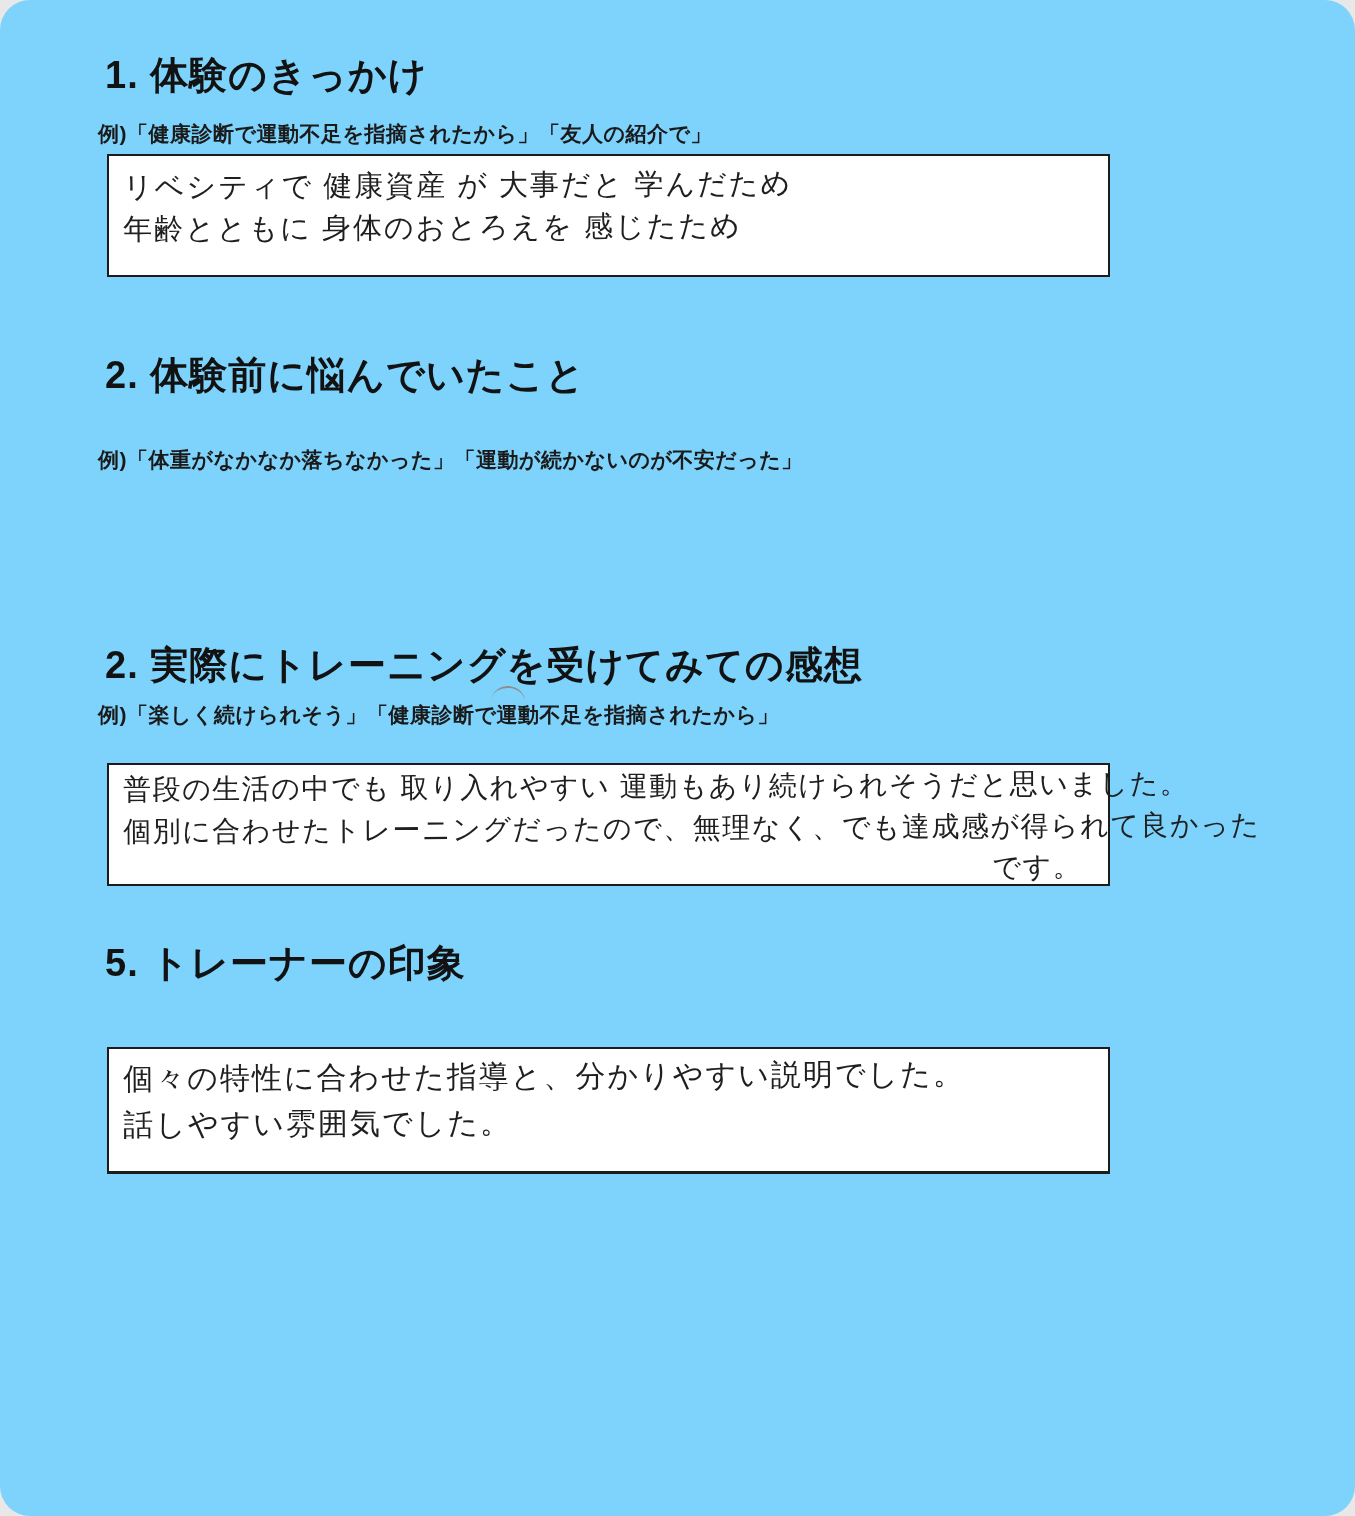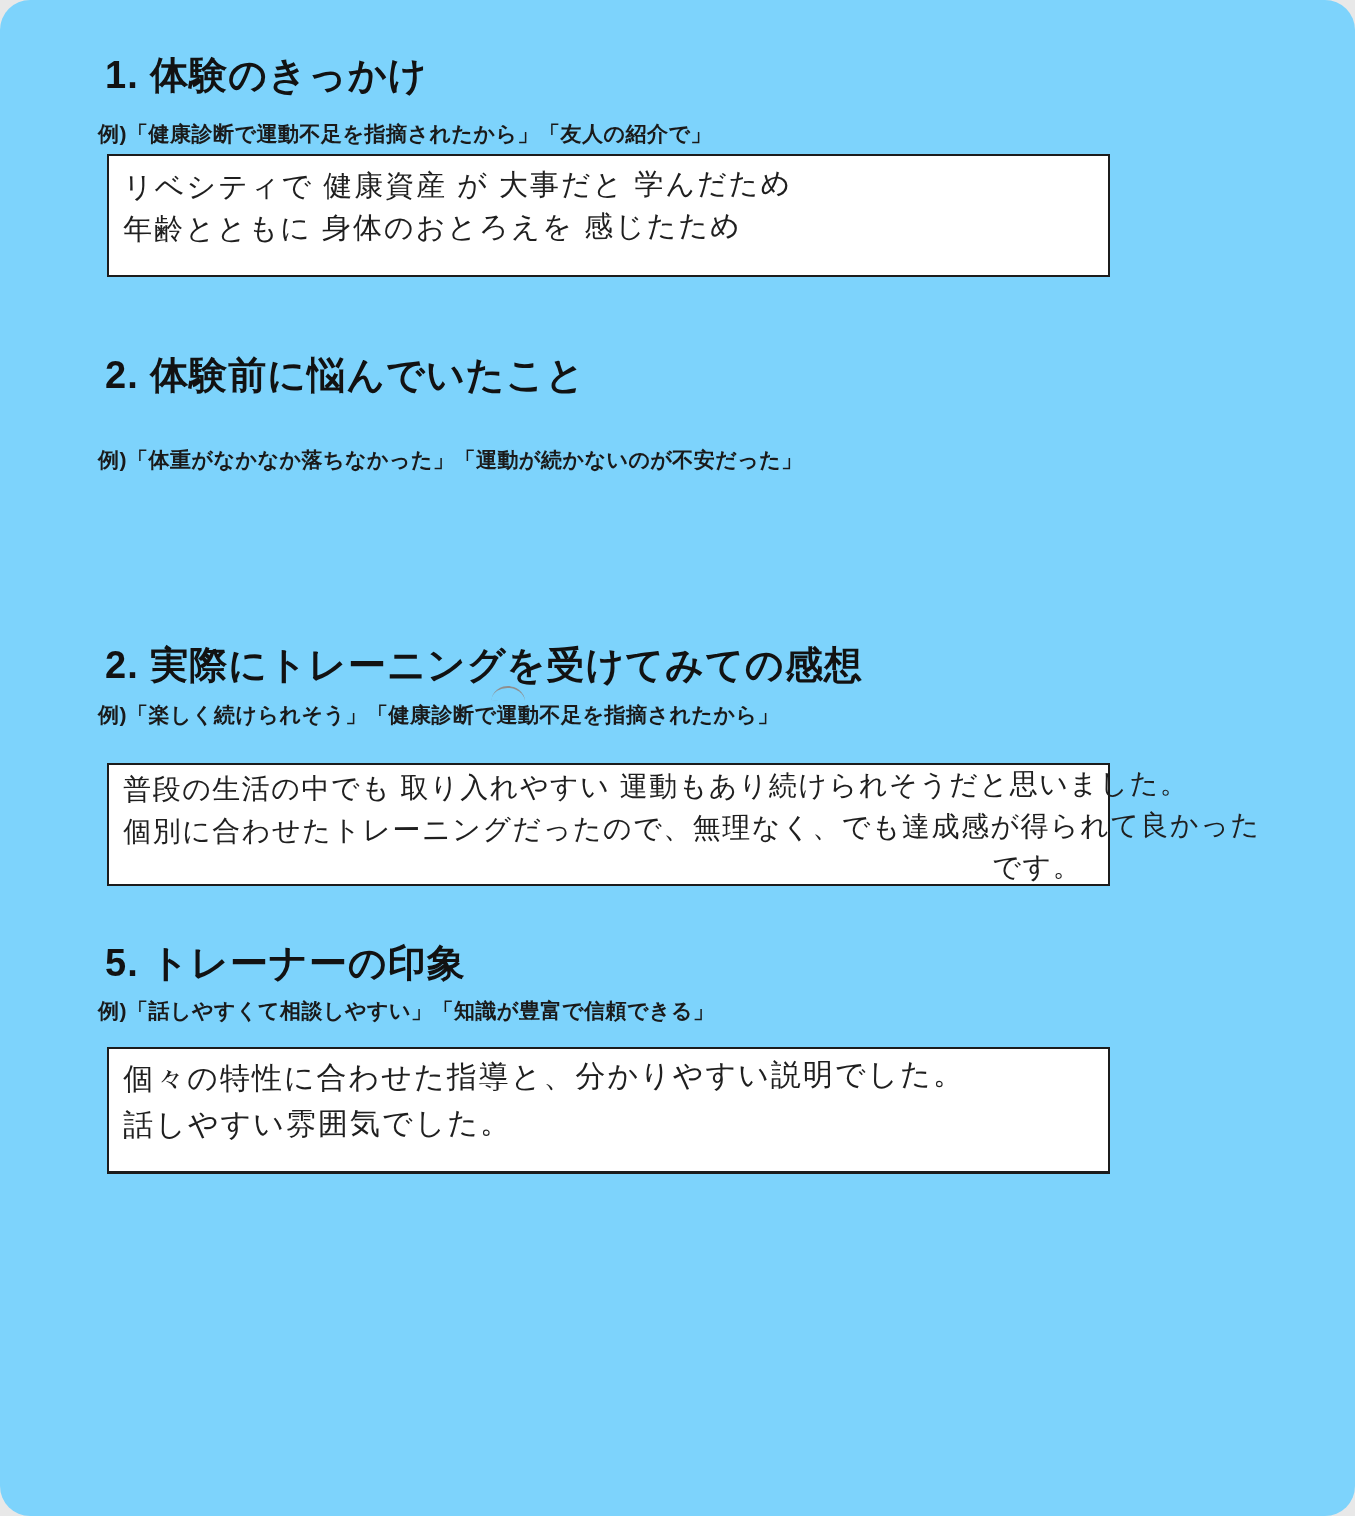--- a/index.html
+++ b/index.html
@@ -94,19 +94,18 @@
   <div class="section-heading" style="top:640px;">2. 実際にトレーニングを受けてみての感想</div>
   <div class="stray-mark"></div>
   <div class="example-line" style="top:701px;">例)「楽しく続けられそう」「健康診断で運動不足を指摘されたから」</div>
   <div class="answer-box box3" style="top:743px; height:123px;margin-top:20px;">
     <div class="hand hand-line" style="top:6px;">普段の生活の中でも 取り入れやすい 運動もあり続けられそうだと思いました。</div>
     <div class="hand hand-line" style="top:48px;">個別に合わせたトレーニングだったので、無理なく、でも達成感が得られて良かった</div>
     <div class="hand hand-line align-right" style="top:84px;">です。</div>
   </div>
 
   <div class="section-heading" style="top:938px;">5. トレーナーの印象</div>
-  <div class="example-line" style="top:997px;">例)「話しやすくて相談しやすい」「知識が豊富で信頼できる」</div>
   <div class="answer-box box4" style="top:1035px; height:127px; border-bottom-width:3px;margin-top:12px;">
     <div class="hand hand-line" style="top:10px;">個々の特性に合わせた指導と、分かりやすい説明でした。</div>
     <div class="hand hand-line" style="top:56px;">話しやすい雰囲気でした。</div>
   </div>
 
 </div>
 
 </body></html>

